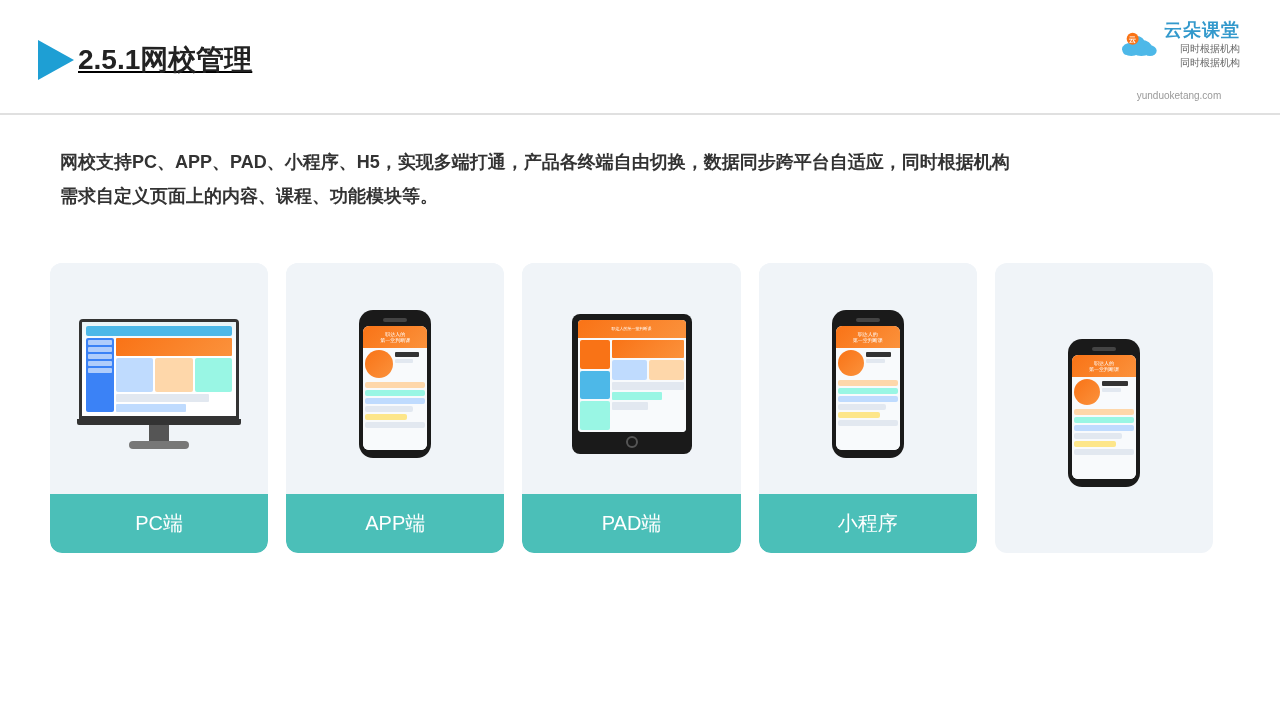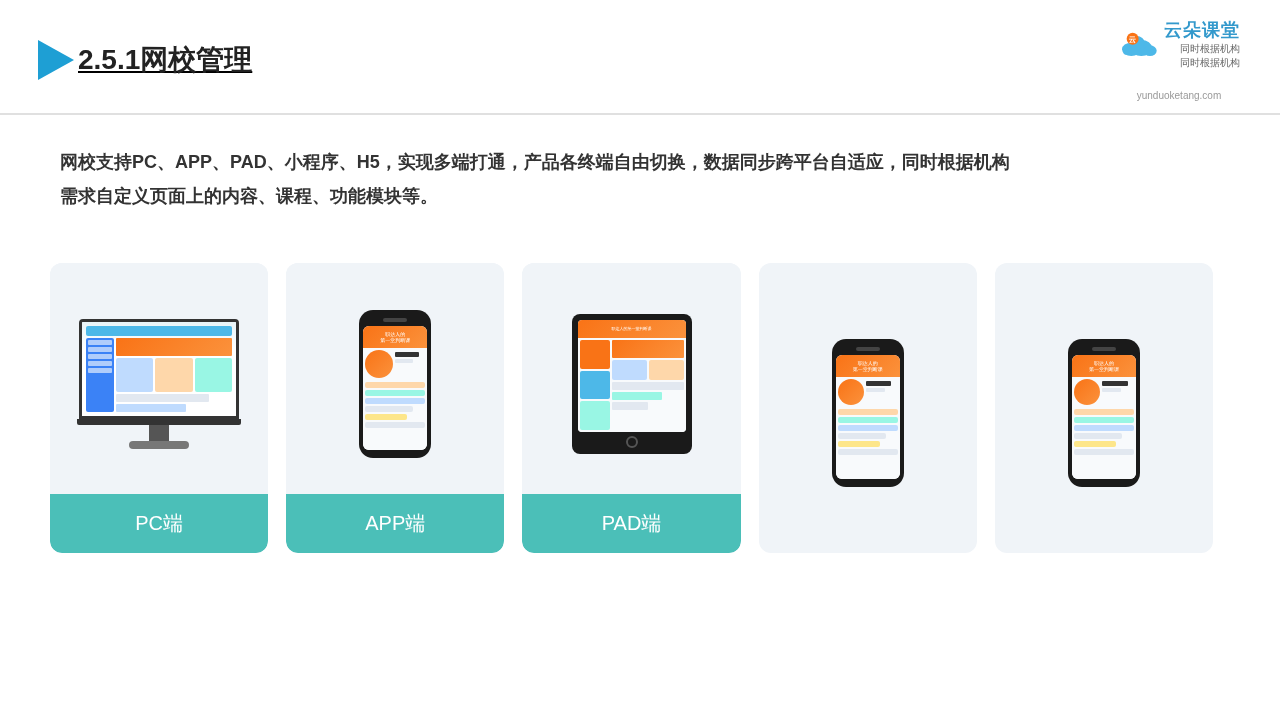--- a/index.html
+++ b/index.html
@@ -467,20 +467,21 @@
             <div style="height:6px; background:#fed7aa; border-radius:2px;"></div>
             <div style="height:6px; background:#99f6e4; border-radius:2px;"></div>
             <div style="height:6px; background:#bfdbfe; border-radius:2px;"></div>
             <div style="height:6px; background:#e2e8f0; border-radius:2px; width:80%;"></div>
             <div style="height:6px; background:#fde68a; border-radius:2px; width:70%;"></div>
             <div style="height:6px; background:#e2e8f0; border-radius:2px;"></div>
           </div>
         </div>
       </div>
     </div>
+    <div class="card-label">小程序</div>
   </div>
 
   <div class="card">
     <div class="card-image-area">
       <div class="phone-mock-tall">
         <div class="phone-top-bar"></div>
         <div class="phone-screen-tall">
           <div style="height:22px; background:linear-gradient(135deg,#f97316,#fb923c); display:flex; align-items:center; justify-content:center;">
             <div style="font-size:5px; color:white; text-align:center; line-height:1.2;">职达人的<br>第一堂判断课</div>
           </div>

